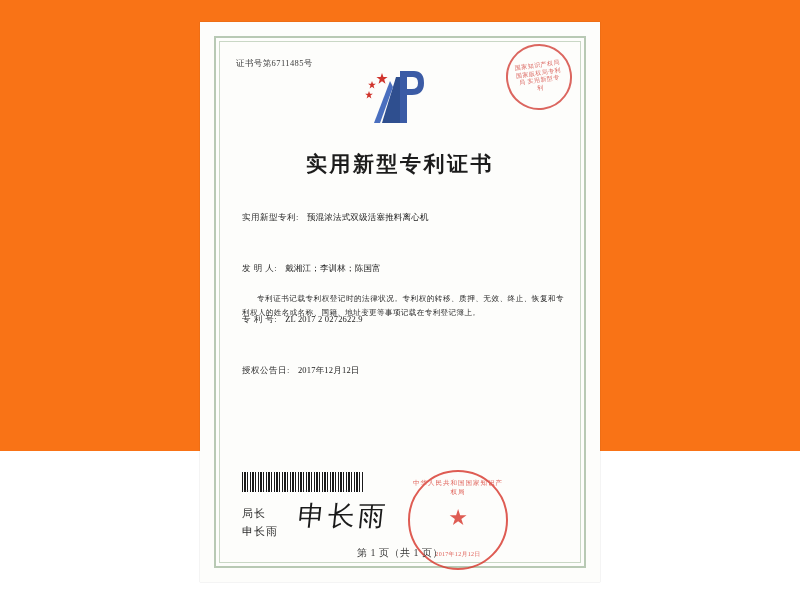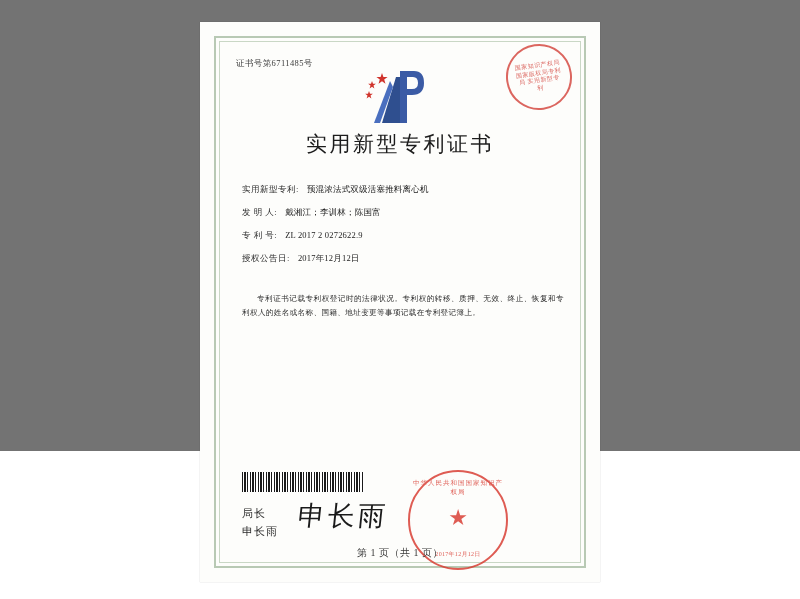--- a/index.html
+++ b/index.html
@@ -10,21 +10,21 @@
     width: 800px;
     height: 599px;
     background: #ffffff;
     font-family: "Liberation Serif", serif;
     overflow: hidden;
   }
   #page {
     position: relative;
     width: 800px;
     height: 451px;
-    background: #737373;
+    background: #f97316;
   }
   
   #certificate {
     position: absolute;
     left: 200px;
     top: 22px;
     width: 400px;
     height: 560px;
     background: #fdfdfb;
     box-shadow: 0 0 1px rgba(0,0,0,0.25);
@@ -90,24 +90,24 @@
     display: flex;
     align-items: center;
     justify-content: center;
   }
   #emblem svg { display: block; }
   
   #doc-title {
     position: absolute;
     left: 0;
     right: 0;
-    top: 108px;
+    top: 128px;
     text-align: center;
     font-size: 21px;
-    font-weight: normal;
+    font-weight: bold;
     color: #1c1c1c;
     letter-spacing: 2.5px;
   }
   
   #fields {
     position: absolute;
     left: 42px;
     top: 162px;
     right: 34px;
   }
@@ -120,20 +120,21 @@
   }
   .field-label {
     flex: 0 0 auto;
     letter-spacing: 0.5px;
     color: #2b2b2b;
   }
   .field-value {
     margin-left: 8px;
     color: #222222;
     letter-spacing: 0.2px;
+    margin-top: 28px;
   }
   
   #body-text {
     position: absolute;
     left: 42px;
     right: 36px;
     top: 270px;
     font-size: 7.6px;
     line-height: 1.85;
     color: #2e2e2e;

